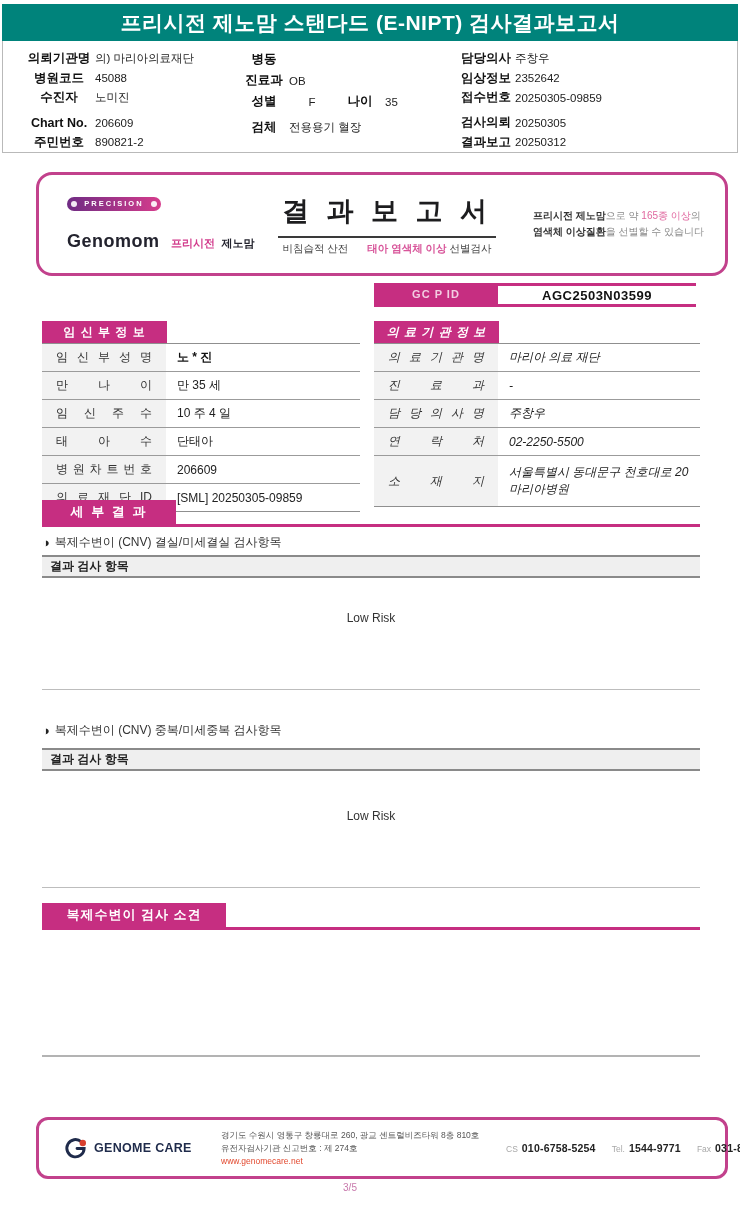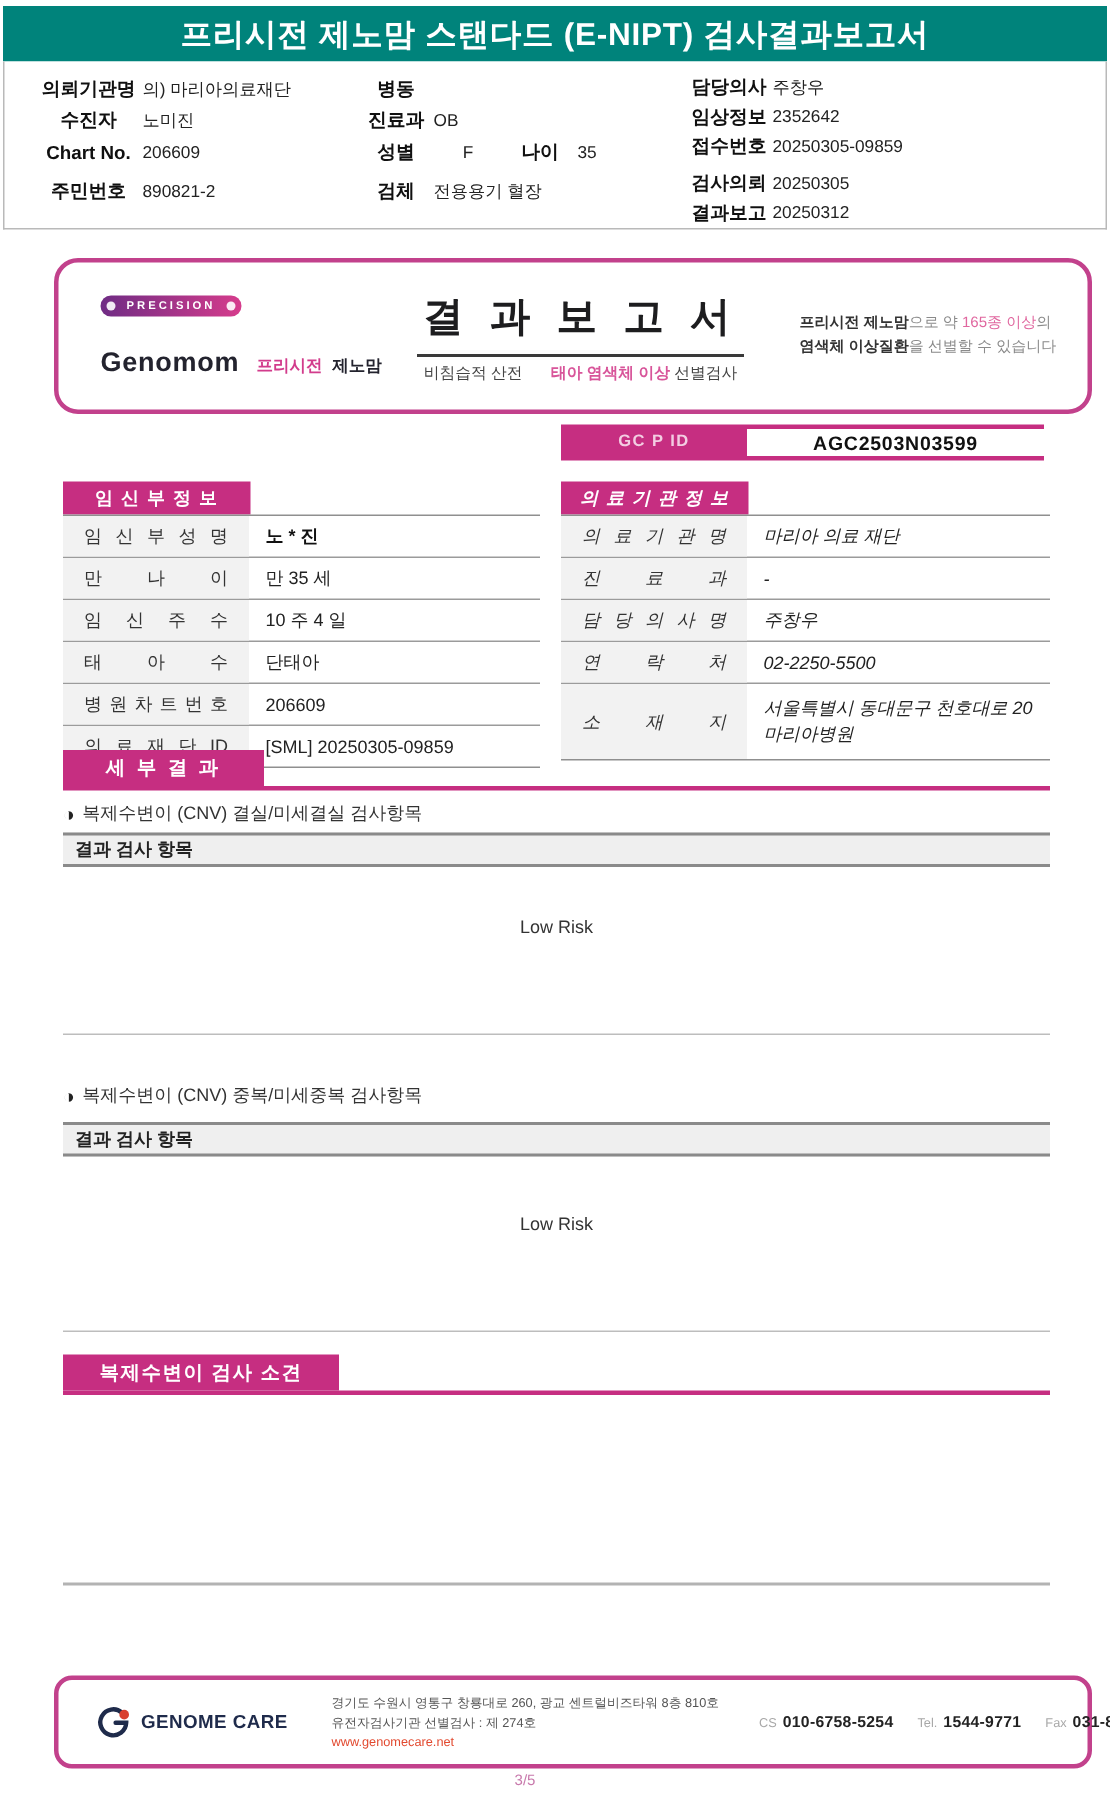--- a/index.html
+++ b/index.html
@@ -115,20 +115,24 @@
     <span>프리시전 제노맘 스탠다드 (E-NIPT) 검사결과보고서</span>
   </div>
 
   <div class="info">
     <div class="info-col c1">
       <div class="info-row">
         <span class="il">의뢰기관명</span>
         <span class="iv">의) 마리아의료재단</span>
       </div>
       <div class="info-row">
+        <span class="il">병원코드</span>
+        <span class="iv">45088</span>
+      </div>
+      <div class="info-row">
         <span class="il">수진자</span>
         <span class="iv">노미진</span>
       </div>
       <div class="info-row">
         <span class="il">Chart No.</span>
         <span class="iv">206609</span>
       </div>
       <div class="info-row">
         <span class="il">주민번호</span>
         <span class="iv">890821-2</span>
@@ -301,21 +305,21 @@
   <div class="footer">
     <div class="f-logo">
       <svg width="25" height="25" viewBox="0 0 24 24">
         <path d="M17.5 5.5 A8.3 8.3 0 1 0 20.3 12 L13.5 12" fill="none" stroke="#1F2B4B" stroke-width="2.8" stroke-linecap="round"></path>
         <circle cx="19" cy="6.8" r="3.1" fill="#D8402F"></circle>
       </svg>
       <span class="f-brand">GENOME CARE</span>
     </div>
     <div class="f-addr">
       <div>경기도 수원시 영통구 창룡대로 260, 광교 센트럴비즈타워 8층 810호</div>
-      <div>유전자검사기관 선별검사 : 제 274호</div>
+      <div>유전자검사기관 신고번호 : 제 274호</div>
       <div class="f-web">www.genomecare.net</div>
     </div>
     <div class="f-contacts">
       <span class="f-c">
         <span class="f-c-label">CS</span>
         <span class="f-c-value">010-6758-5254</span>
       </span>
       <span class="f-c">
         <span class="f-c-label">Tel.</span>
         <span class="f-c-value">1544-9771</span>

